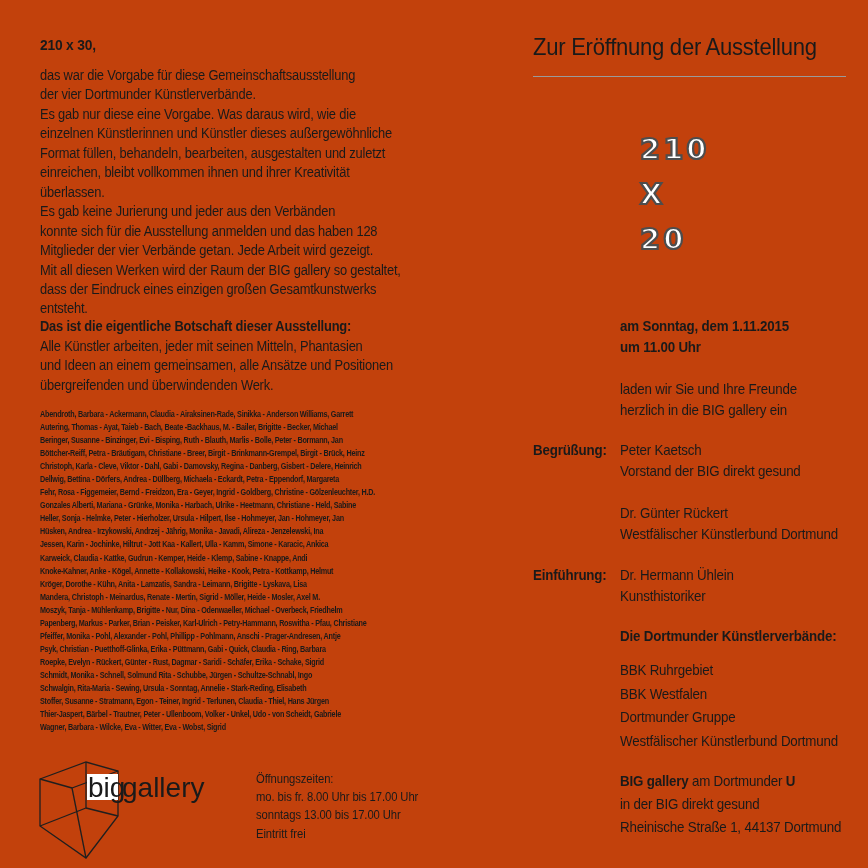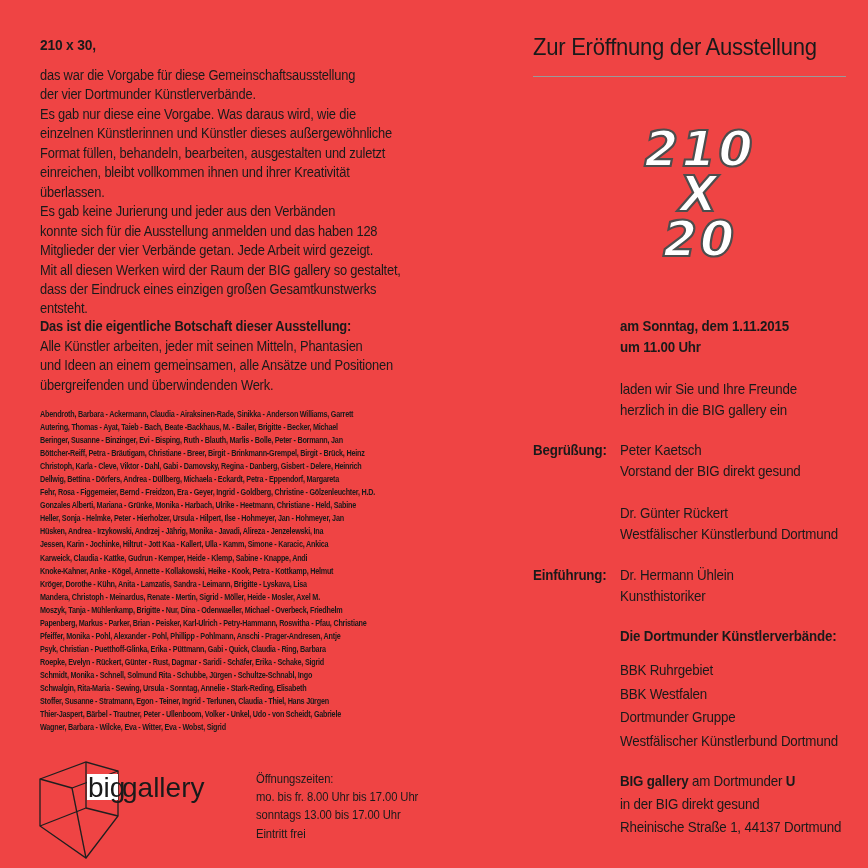--- a/index.html
+++ b/index.html
@@ -1,34 +1,34 @@
 <!DOCTYPE html>
 <html><head>
 <meta charset="utf-8">
 <style>
   html,body{margin:0;padding:0;background:#ffffff;}
   .page{
-    position:relative;width:868px;height:868px;background:#ef4444;overflow:hidden;
+    position:relative;width:868px;height:868px;background:#c2410c;overflow:hidden;
     font-family:"Liberation Sans",sans-serif;color:#1a1a1a;
   }
   .abs{position:absolute;}
   .cond{transform:scaleX(0.92);transform-origin:0 0;}
   .lede-head{font-size:15px;font-weight:700;letter-spacing:-0.2px;}
   .body-text{font-size:14px;line-height:19.45px;letter-spacing:-0.2px;white-space:nowrap;}
   .body-text.bold{font-weight:700;}
   .artists{
     font-size:9.5px;font-weight:700;line-height:13.05px;letter-spacing:-0.3px;
     transform:scaleX(0.76);transform-origin:0 0;white-space:nowrap;
   }
   .title{font-size:24px;font-weight:400;letter-spacing:-0.3px;white-space:nowrap;}
   .rule{background:#9a9a9a;height:1px;}
   .badge{
-    width:120px;text-align:center;font-family:"DejaVu Sans",sans-serif;
-    font-weight:700;font-size:49px;line-height:45px;letter-spacing:3px;
-    color:#ffffff;-webkit-text-stroke:2.2px #4d4d4d;text-stroke:2.2px #4d4d4d;font-style:italic;
+    width:120px;text-align:left;font-family:"DejaVu Sans",sans-serif;
+    font-weight:700;font-size:29px;line-height:45px;letter-spacing:3px;
+    color:#ffffff;-webkit-text-stroke:2.2px #4d4d4d;text-stroke:2.2px #4d4d4d;
   }
   .rbold{font-size:14.5px;font-weight:700;line-height:21px;letter-spacing:-0.2px;white-space:nowrap;}
   .rtext{font-size:14.5px;font-weight:400;line-height:21px;letter-spacing:-0.2px;white-space:nowrap;}
   .rlist{font-size:14.5px;font-weight:400;line-height:23.5px;letter-spacing:-0.2px;white-space:nowrap;}
   .addr{font-size:14.5px;font-weight:400;line-height:23px;letter-spacing:-0.2px;white-space:nowrap;}
   .addr b{font-weight:700;}
   .hours{font-size:12.8px;font-weight:400;line-height:18.2px;letter-spacing:-0.1px;
     transform:scaleX(0.88);transform-origin:0 0;white-space:nowrap;}
   .logo-svg text{font-family:"Liberation Sans",sans-serif;fill:#1a1a1a;}
   .logo-svg line, .logo-svg polygon{stroke:#1f1f1f;stroke-width:1.3;fill:none;}

